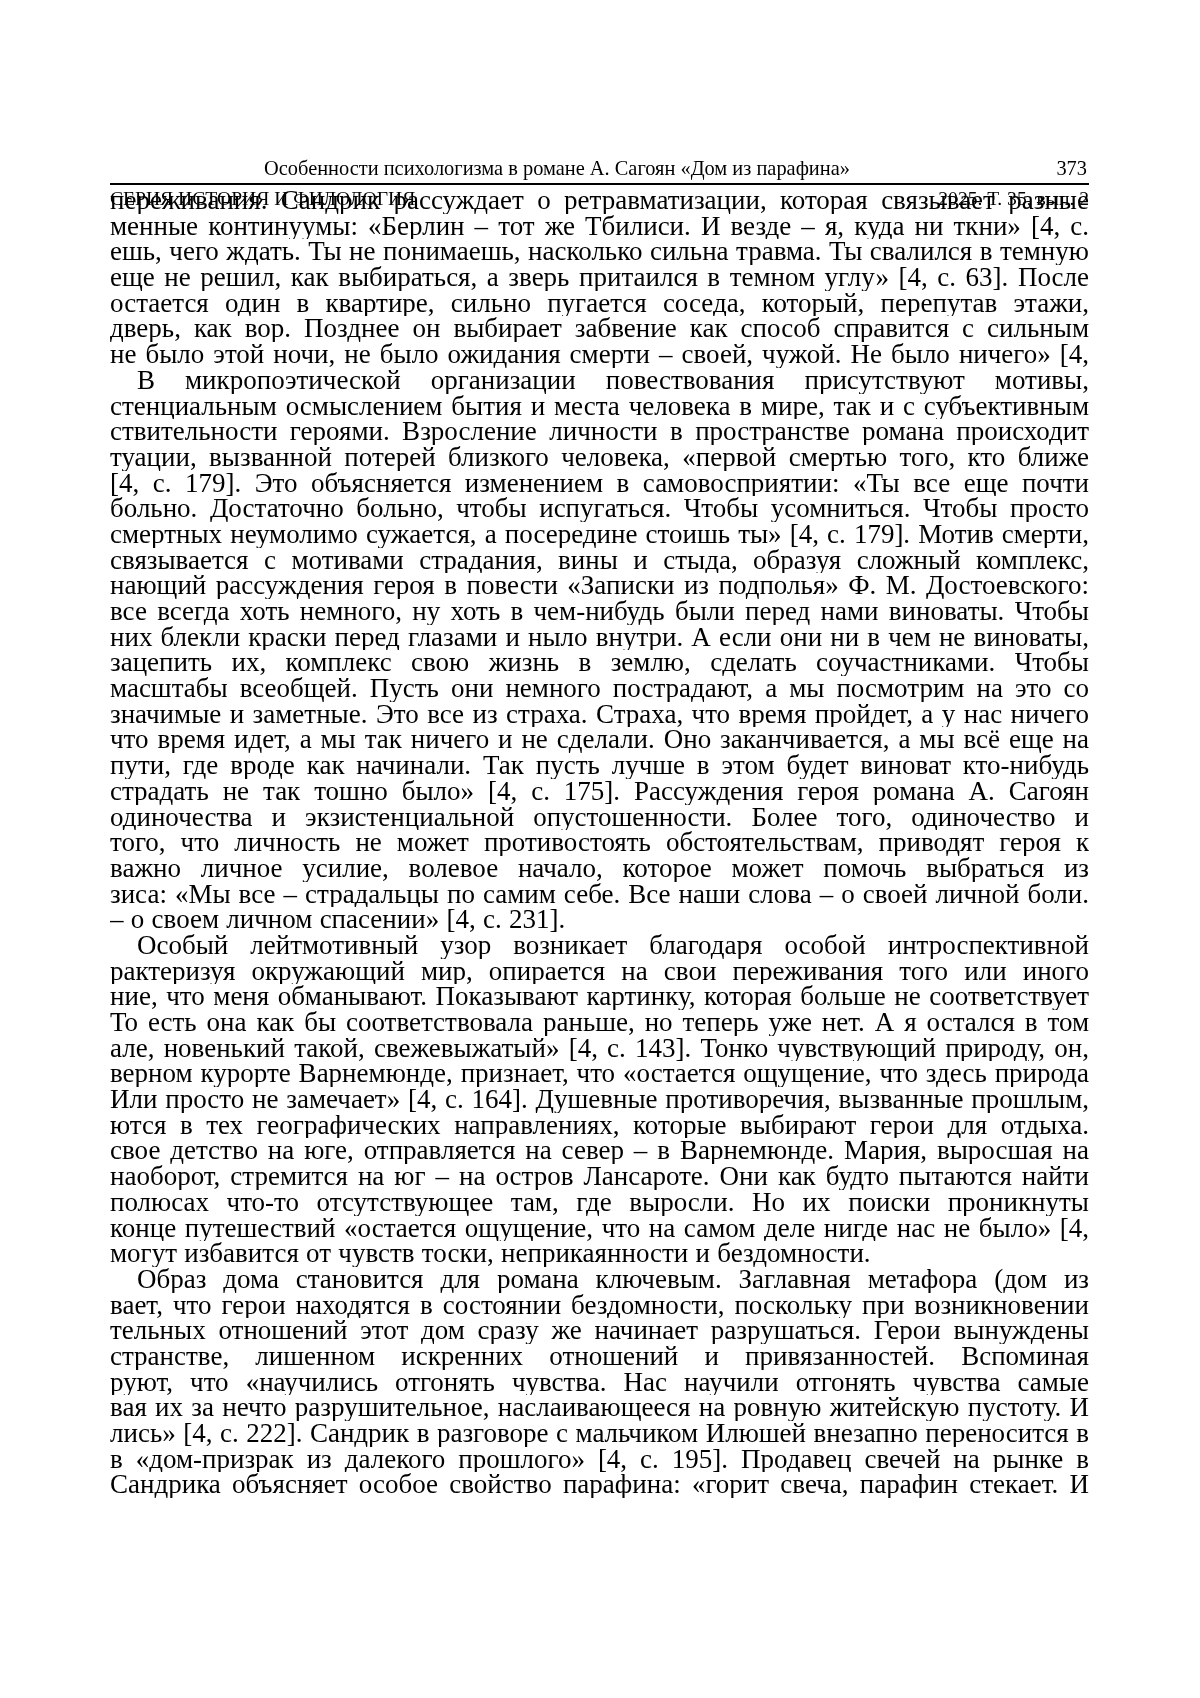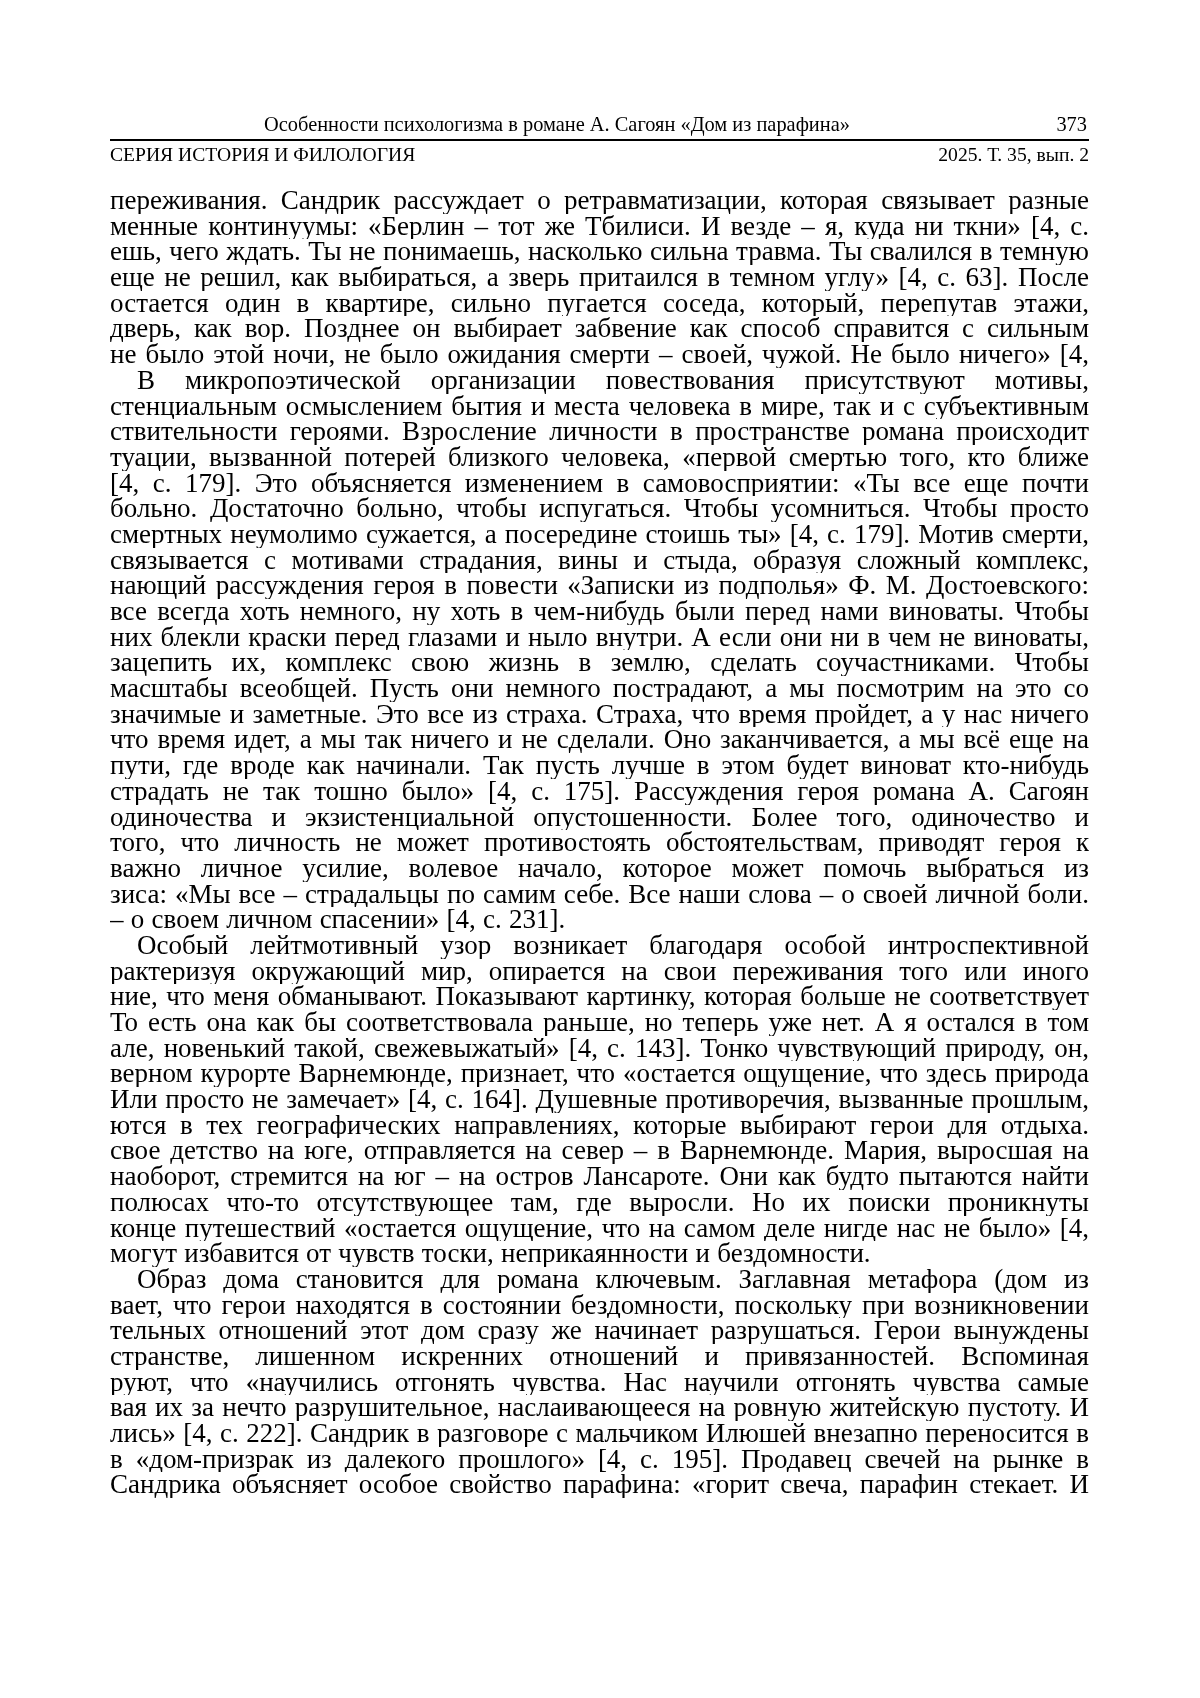--- a/index.html
+++ b/index.html
@@ -20,20 +20,21 @@
     position: absolute;
     left: 110px;
     top: 112px;
     width: 979px;
   }
   .header-row1 {
     position: relative;
     height: 26px;
     font-size: 20.4px;
     line-height: 24px;
+    margin-top: 44px;
   }
   .running-title {
     position: absolute;
     left: 0;
     right: 85px;
     top: 0;
     text-align: center;
     white-space: nowrap;
   }
   .page-number {

